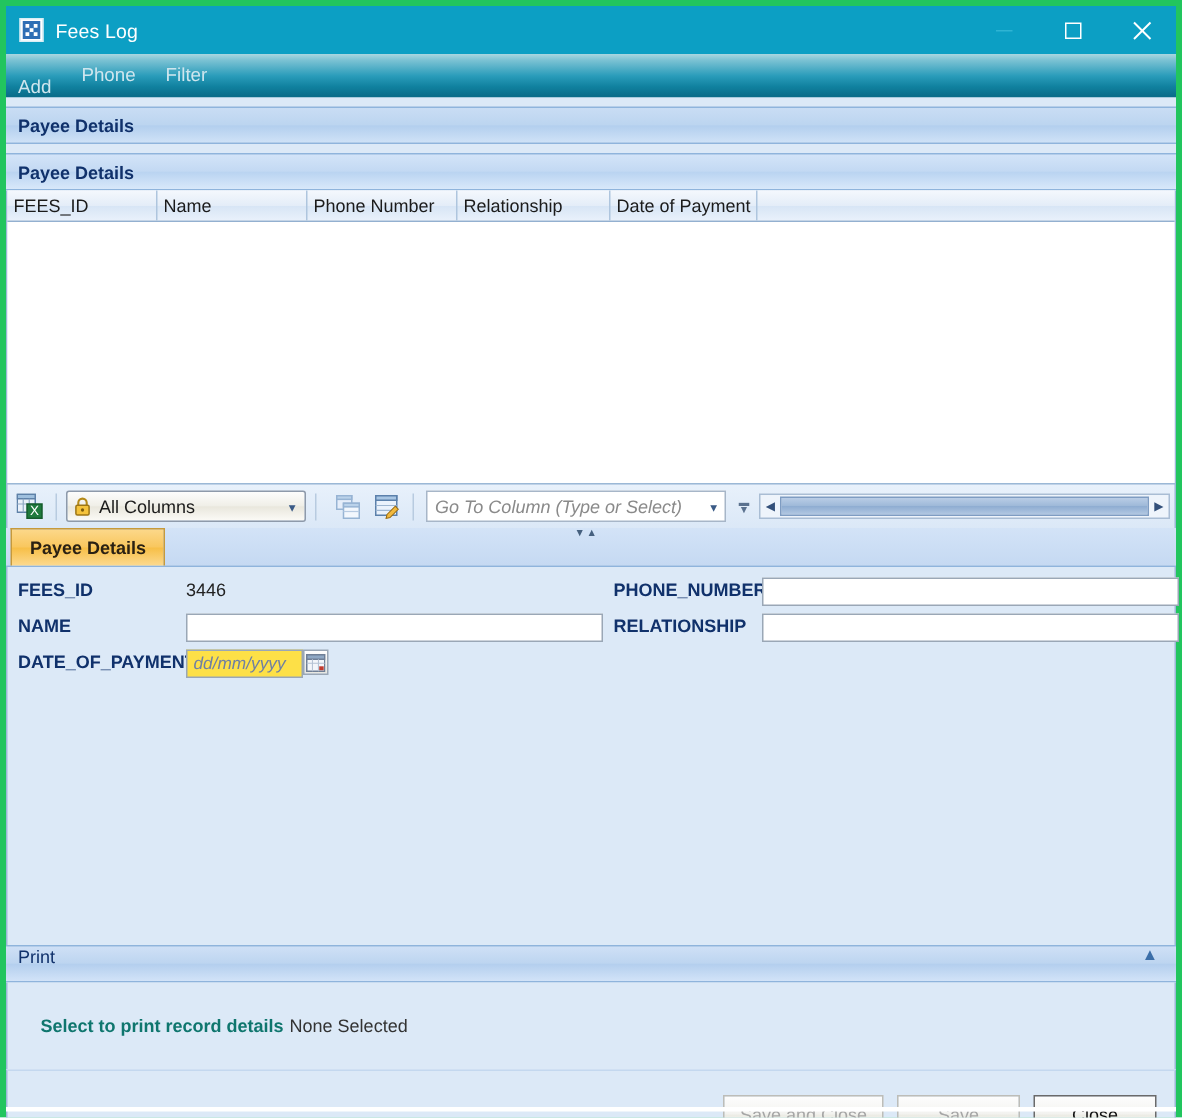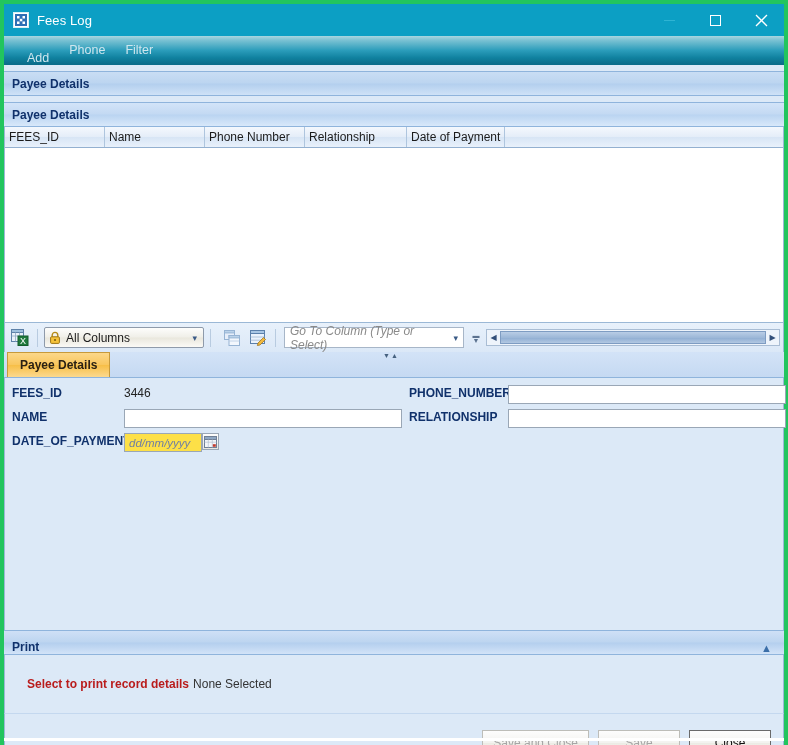--- a/index.html
+++ b/index.html
@@ -50,21 +50,21 @@
   .menubar{
     height:28px;
     background:linear-gradient(to bottom,#a9d6e0 0%,#7dc3d4 14%,#2a9cba 52%,#10819f 78%,#0b6d8a 100%);
     display:flex;align-items:center;
     border-bottom:1px solid #0b6d8a;
   }
   .menu-item{
     color:#cfe6ee;font-size:12.5px;padding:0 10px;line-height:28px;
     white-space:nowrap;
   }
-  .menu-item.first{padding-left:23px;margin-top:15px;}
+  .menu-item.first{padding-left:8px;margin-top:15px;}
 
   
   .section-hdr{
     height:25px;
     background:linear-gradient(to bottom,#c9ddf4 0%,#bcd5f0 48%,#b3cfee 52%,#cfe2f7 100%);
     border:1px solid #8fb4dc;
     border-left:none;border-right:none;
     color:#10316b;font-weight:bold;font-size:12px;
     display:flex;align-items:center;
     box-sizing:border-box;
@@ -122,21 +122,21 @@
     display:flex;align-items:center;
     box-sizing:border-box;
     font-size:12px;color:#1b1b1b;
     position:relative;
   }
   .combo .lock{margin-left:4px;margin-right:5px;display:flex;}
   .combo .carat{
     margin-left:auto;margin-right:6px;color:#3a5a86;font-size:9px;
   }
   .gotocombo{
-    height:21px;width:180px;margin-left:2px;
+    height:21px;width:200px;margin-left:2px;
     background:#ffffff;border:1px solid #a7b6c8;
     display:flex;align-items:center;box-sizing:border-box;
     font-style:italic;color:#8a8a8a;font-size:12px;
   }
   .gotocombo .ph{padding-left:5px;}
   .gotocombo .carat{margin-left:auto;margin-right:5px;color:#3a5a86;font-size:9px;font-style:normal;}
   .splitter{
     width:12px;height:24px;margin-left:6px;margin-right:4px;
     display:flex;flex-direction:column;align-items:center;justify-content:center;
     color:#5b728f;font-size:7px;line-height:5px;
@@ -207,34 +207,34 @@
     background:linear-gradient(to bottom,#fdfdfd,#e7e7e0);
     border:1px solid #9aa7b6;box-sizing:border-box;
     display:flex;align-items:center;justify-content:center;
   }
 
   
   .print-hdr{
     height:25px;
     background:linear-gradient(to bottom,#cfe0f6 0%,#bdd5f0 48%,#b4cfee 52%,#d2e3f8 100%);
     border-top:1px solid #8fb4dc;border-bottom:1px solid #8fb4dc;
-    display:flex;align-items:flex-end;
-    color:#10316b;font-weight:bold;font-size:12px;
+    display:flex;align-items:flex-start;
+    color:#10316b;font-weight:normal;font-size:12px;
     box-sizing:border-box;
   }
   .print-hdr .lbl{padding-left:8px;}
   .print-hdr .chev{margin-left:auto;margin-right:12px;color:#3b6ea8;font-size:11px;}
   .print-body{
     background:#dce9f7;height:58px;
     border-left:1px solid #9bb8d6;border-right:1px solid #9bb8d6;
     box-sizing:border-box;
     display:flex;align-items:center;
   }
   .print-body .txt{padding-left:22px;font-size:12px;}
-  .print-body .bold{font-weight:bold;color:#b91c1c;}
+  .print-body .bold{font-weight:bold;color:#0f766e;}
   .print-body .norm{color:#333333;margin-left:4px;}
 
   
   .footer{
     background:#dce9f7;height:58px;
     border-left:1px solid #9bb8d6;border-right:1px solid #9bb8d6;
     box-sizing:border-box;
     display:flex;align-items:center;justify-content:flex-end;
     padding-right:12px;
     border-top:1px solid #c4d8ef;

